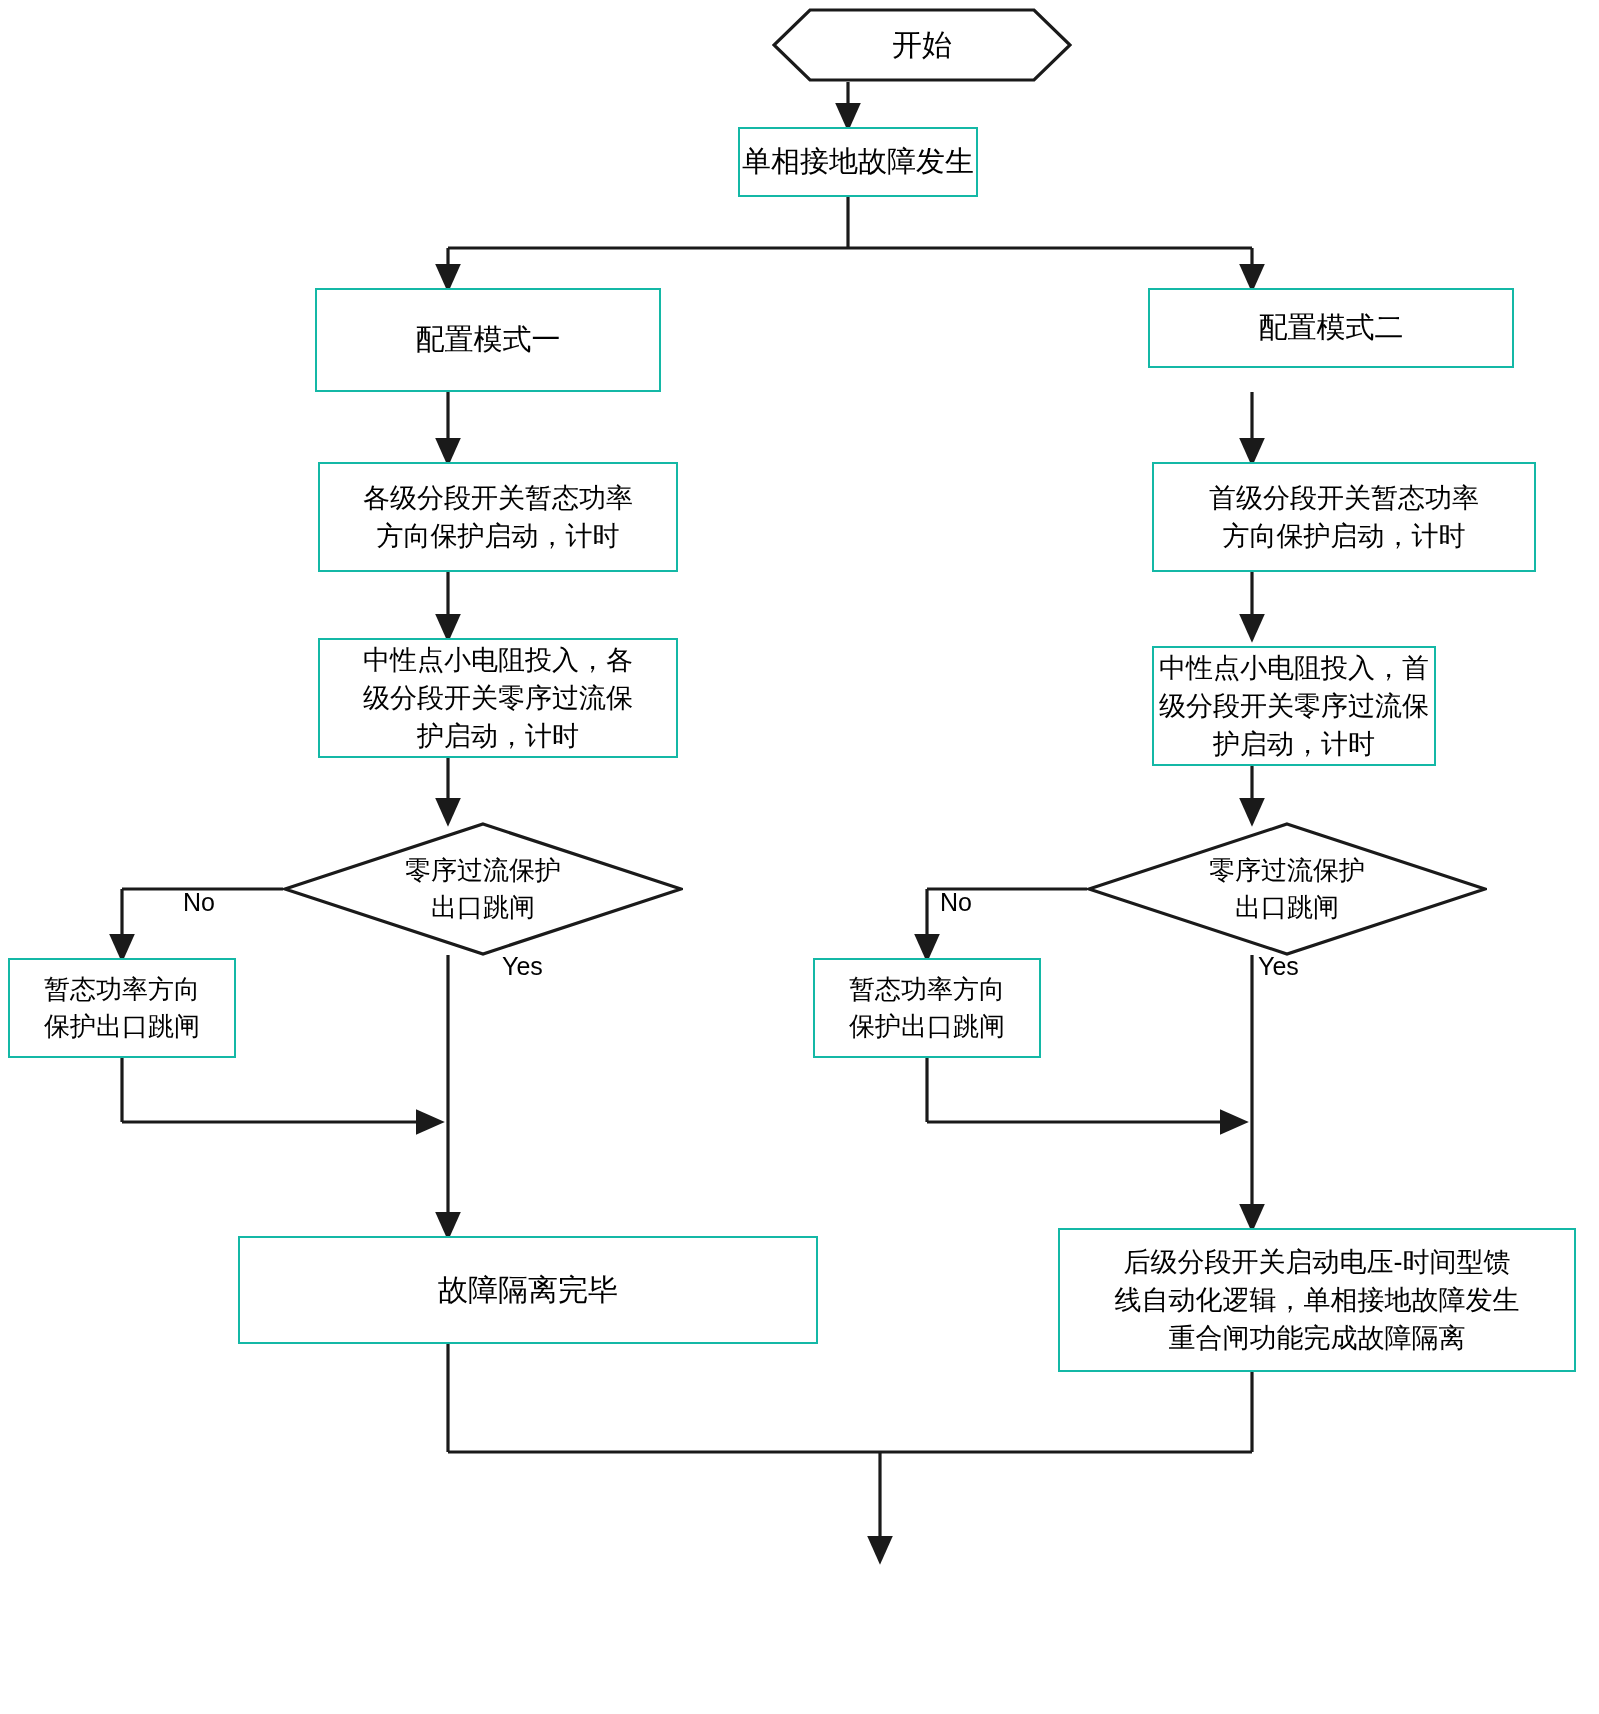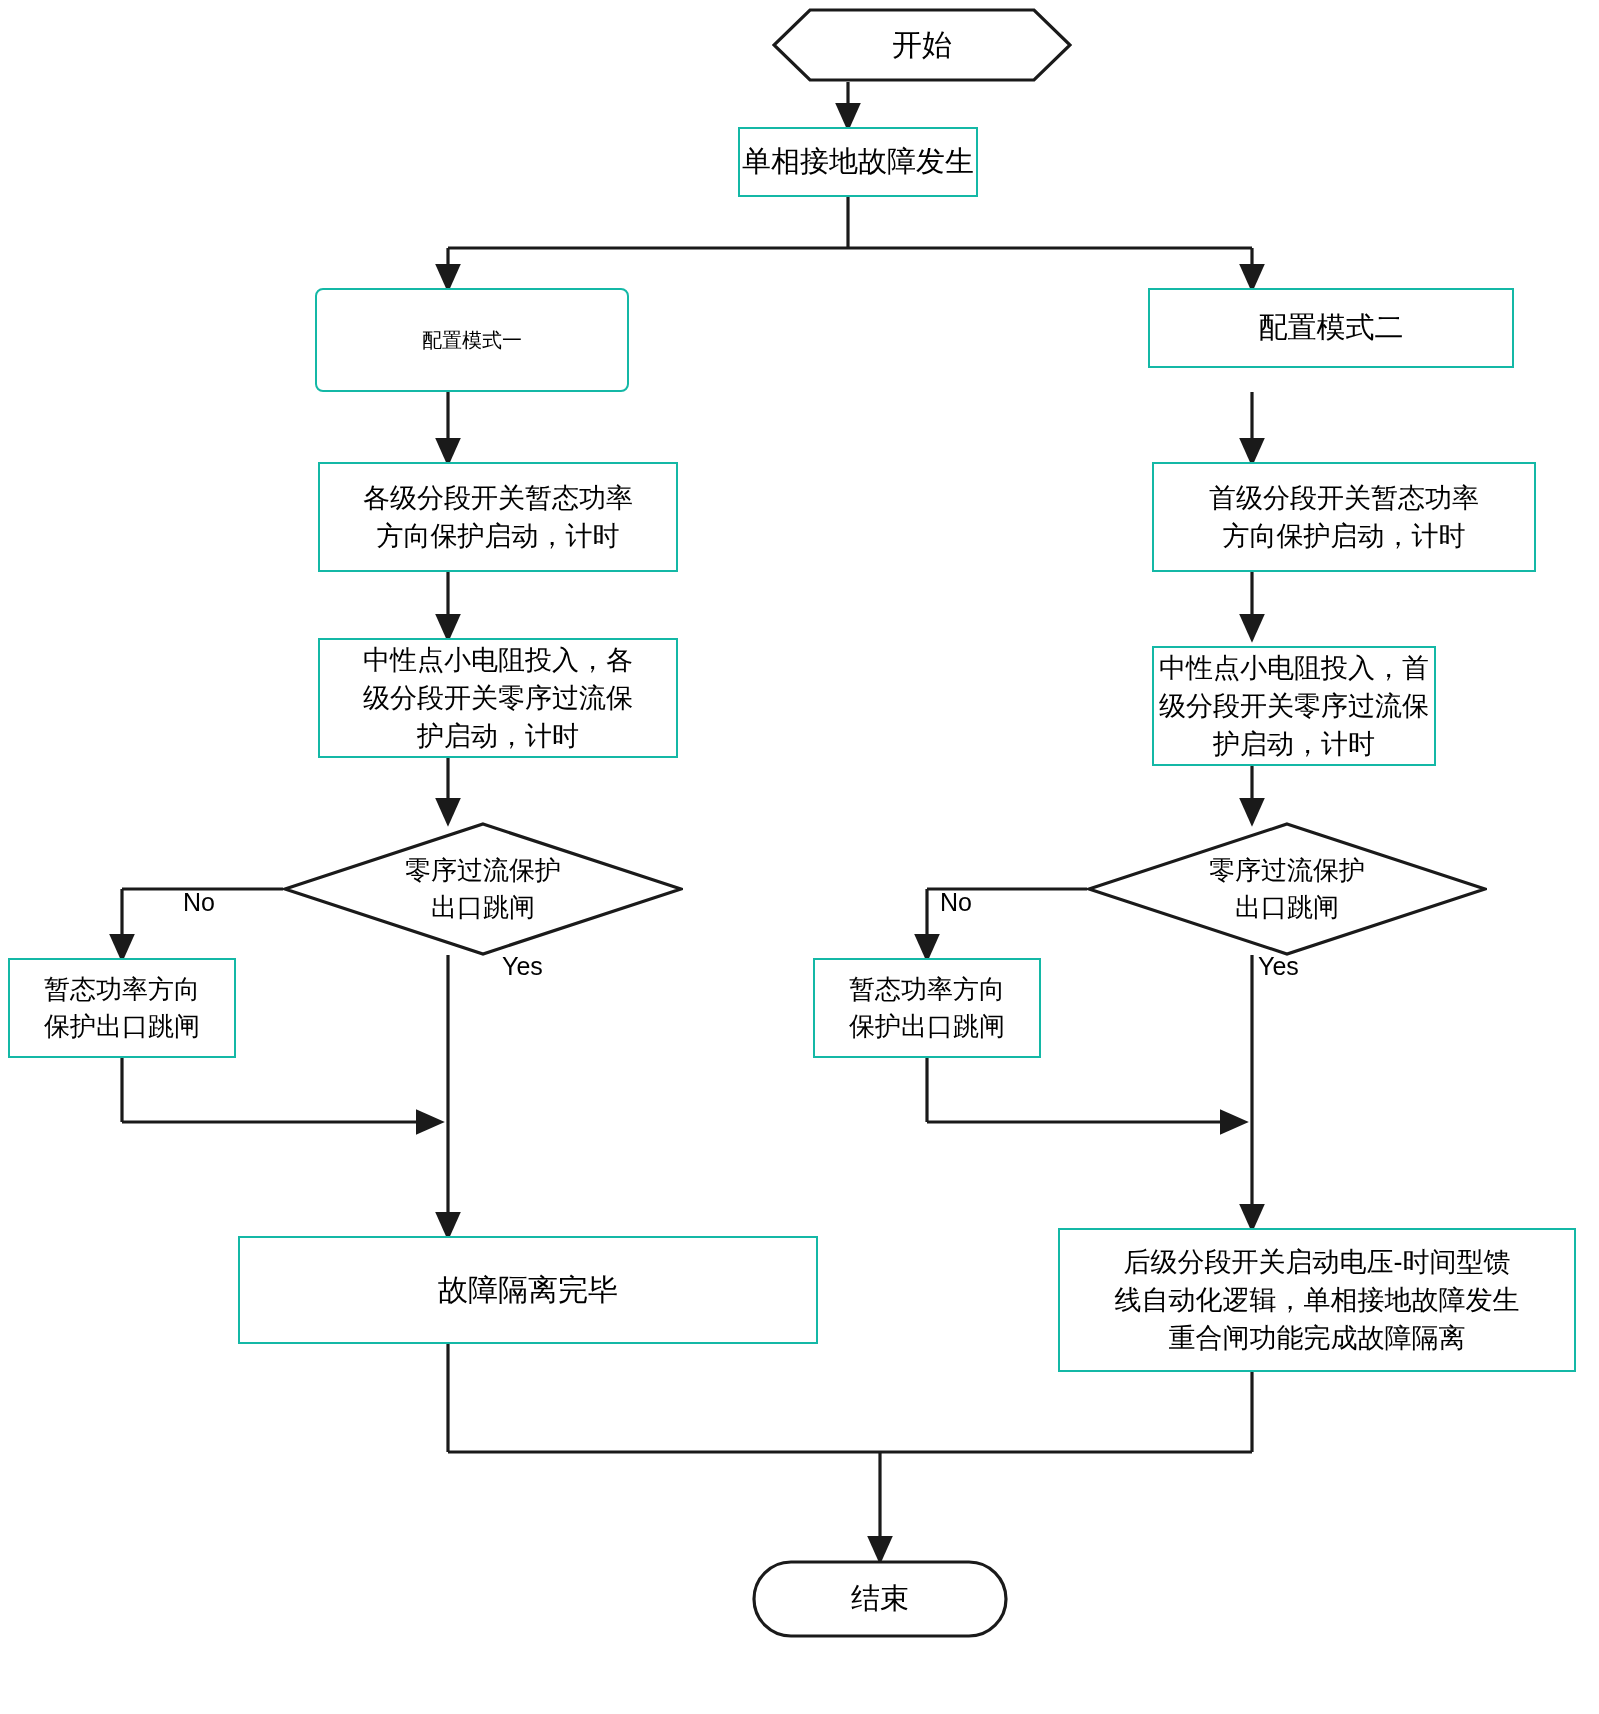--- a/index.html
+++ b/index.html
@@ -120,21 +120,21 @@
     </svg>
     <div class="node" style="left:0;top:0;width:300px;height:74px;font-size:30px;">
       <span class="label">开始</span>
     </div>
   </div>
 
   <div class="node rect" style="left:738px; top:127px; width:240px; height:70px; font-size:29px;">
     <span class="label">单相接地故障发生</span>
   </div>
 
-  <div class="node rect" style="left:315px; top:288px; width:314px; height:104px; font-size:20px;border-radius:8px;">
+  <div class="node rect" style="left:315px; top:288px; width:346px; height:104px; font-size:29px;">
     <span class="label">配置模式一</span>
   </div>
 
   <div class="node rect" style="left:1148px; top:288px; width:366px; height:80px; font-size:29px;">
     <span class="label">配置模式二</span>
   </div>
 
   <div class="node rect" style="left:318px; top:462px; width:360px; height:110px; font-size:27px;">
     <span class="label">各级分段开关暂态功率
 方向保护启动，计时</span>
@@ -190,27 +190,19 @@
   <div class="node rect" style="left:238px; top:1236px; width:580px; height:108px; font-size:30px;">
     <span class="label">故障隔离完毕</span>
   </div>
 
   <div class="node rect" style="left:1058px; top:1228px; width:518px; height:144px; font-size:27px;">
     <span class="label">后级分段开关启动电压-时间型馈
 线自动化逻辑，单相接地故障发生
 重合闸功能完成故障隔离</span>
   </div>
 
-  <div class="hexwrap" style="left:752px; top:1560px; width:256px; height:78px;">
-    <svg class="shape-svg" width="256" height="78" viewBox="0 0 256 78">
-      <rect x="2" y="2" width="252" height="74" rx="37" ry="37" fill="#ffffff" stroke="#1a1a1a" stroke-width="3.2"></rect>
-    </svg>
-    <div class="node" style="left:0;top:0;width:256px;height:78px;font-size:29px;">
-      <span class="label">结束</span>
-    </div>
-  </div>
 
   <div class="edge-label" style="left:183px; top:888px;">No</div>
   <div class="edge-label" style="left:502px; top:952px;">Yes</div>
   <div class="edge-label" style="left:940px; top:888px;">No</div>
   <div class="edge-label" style="left:1258px; top:952px;">Yes</div>
 
 </div>
 
 </body></html>

